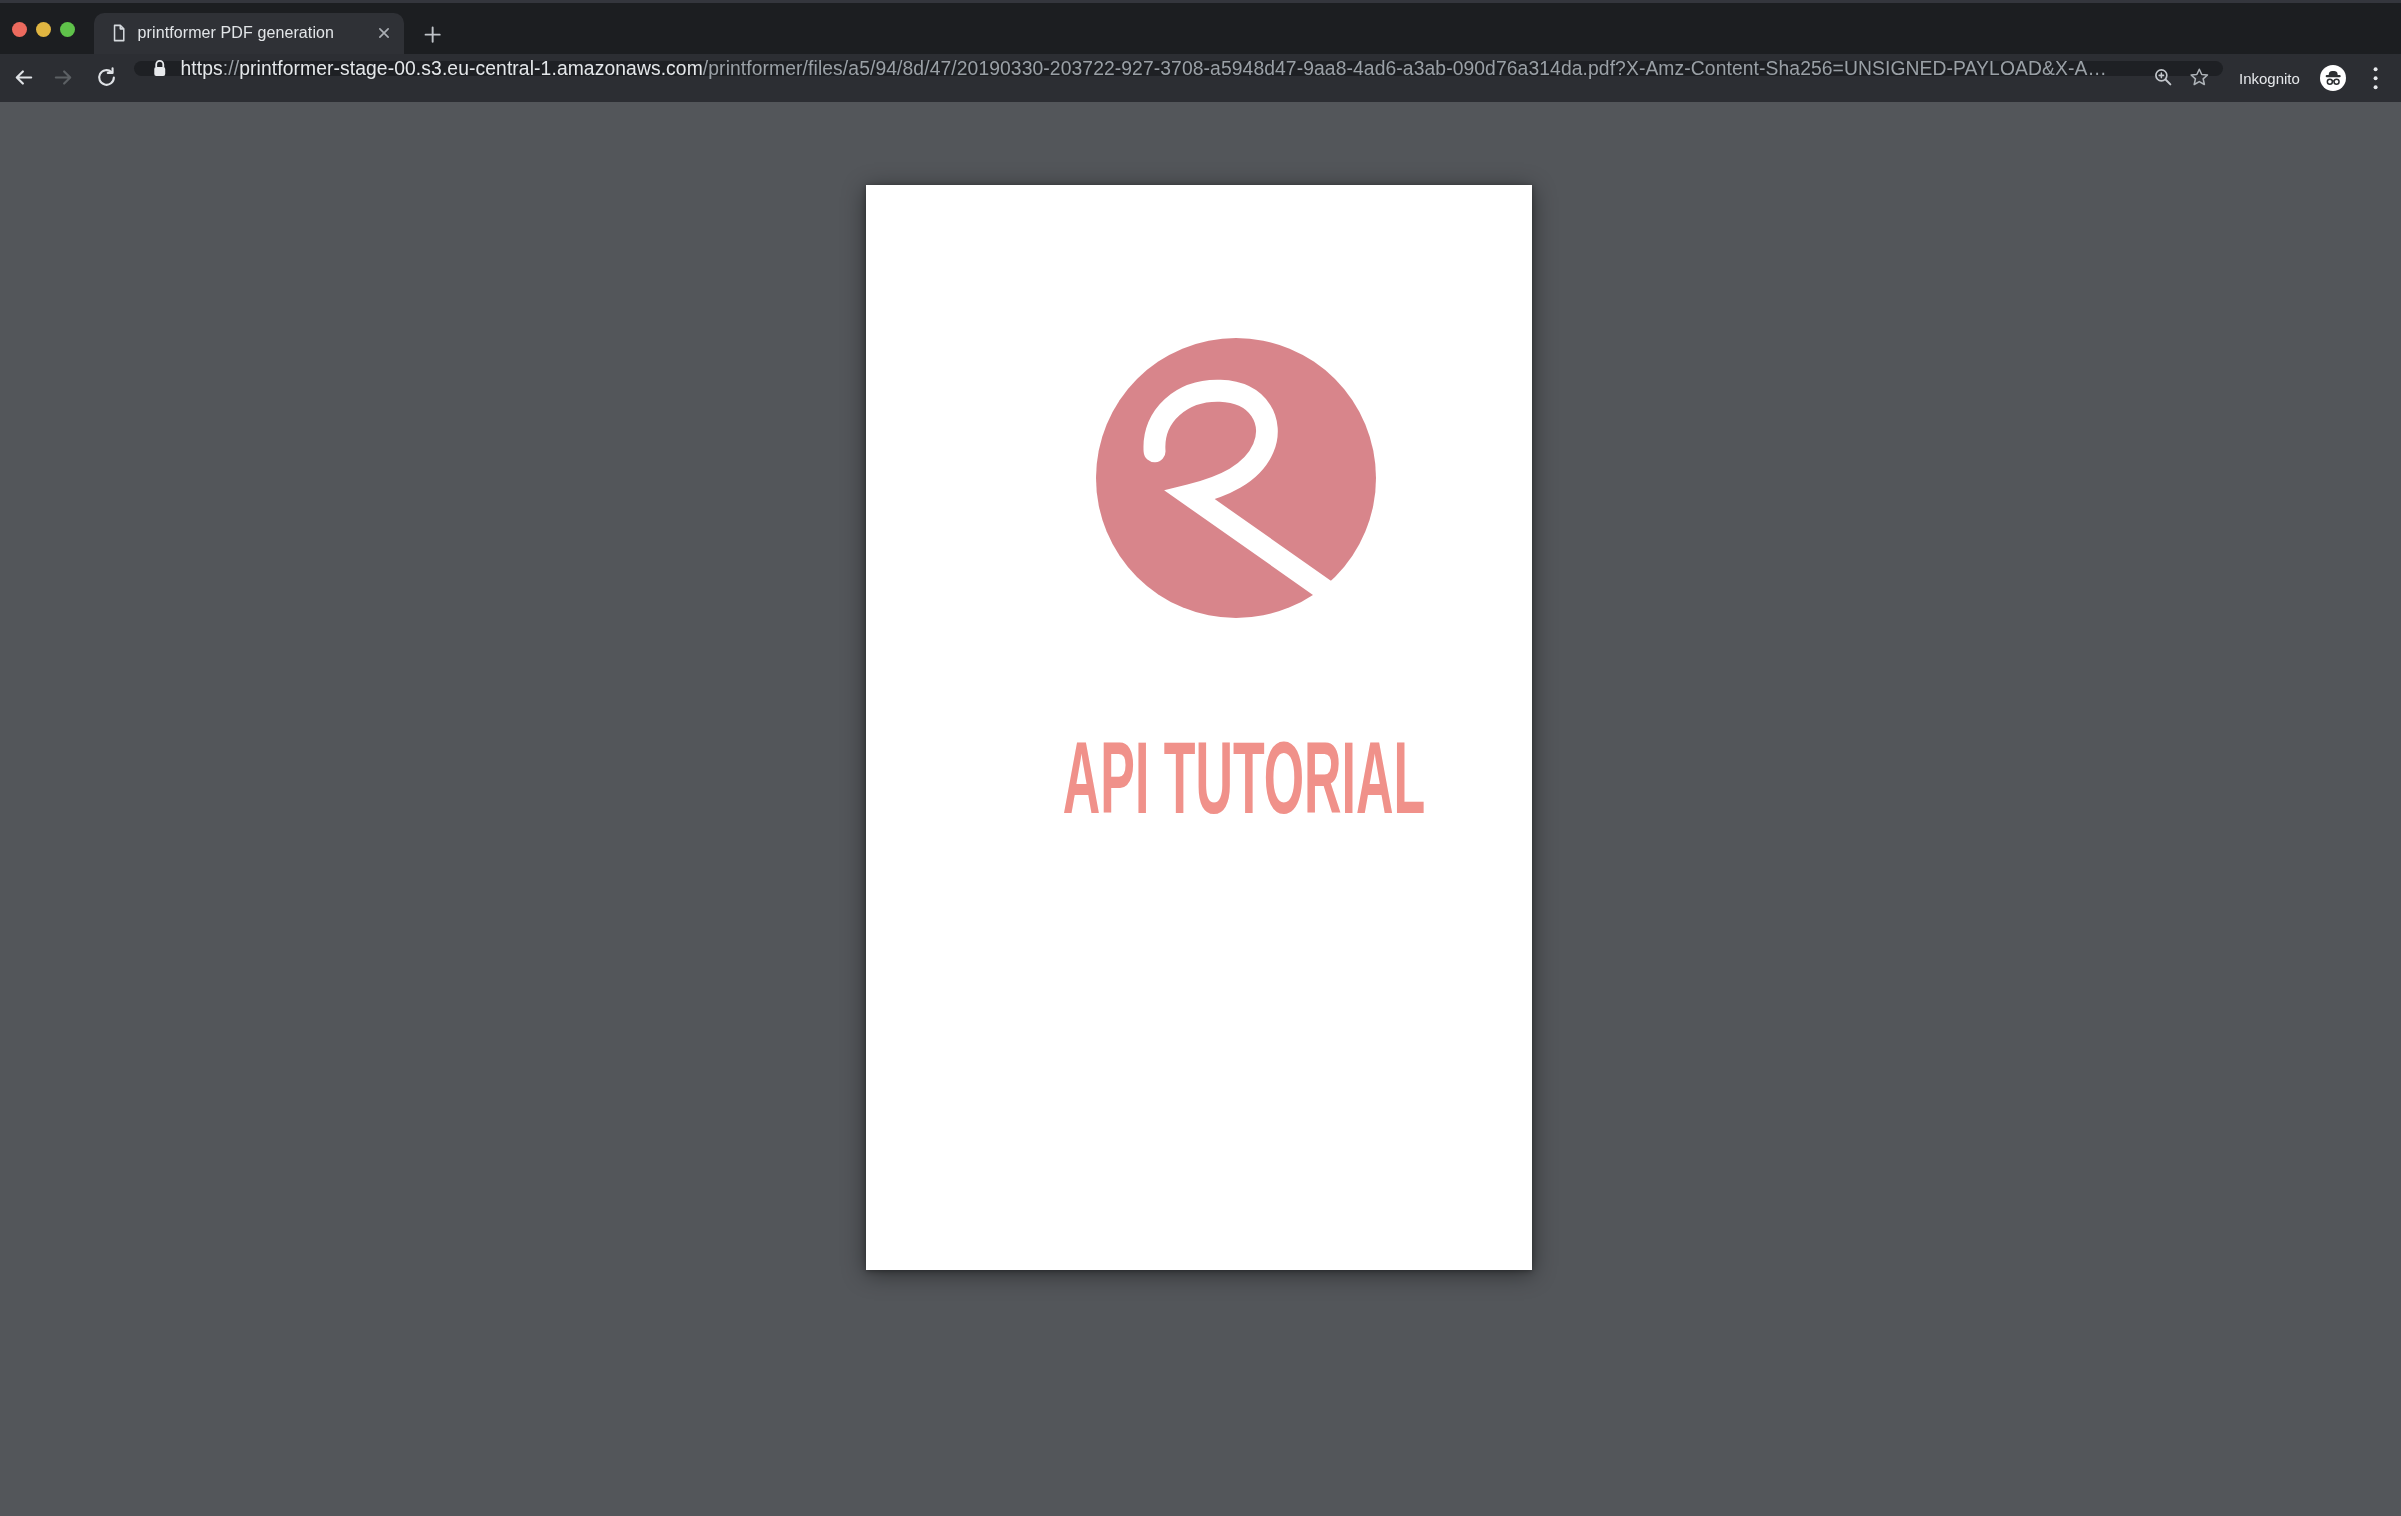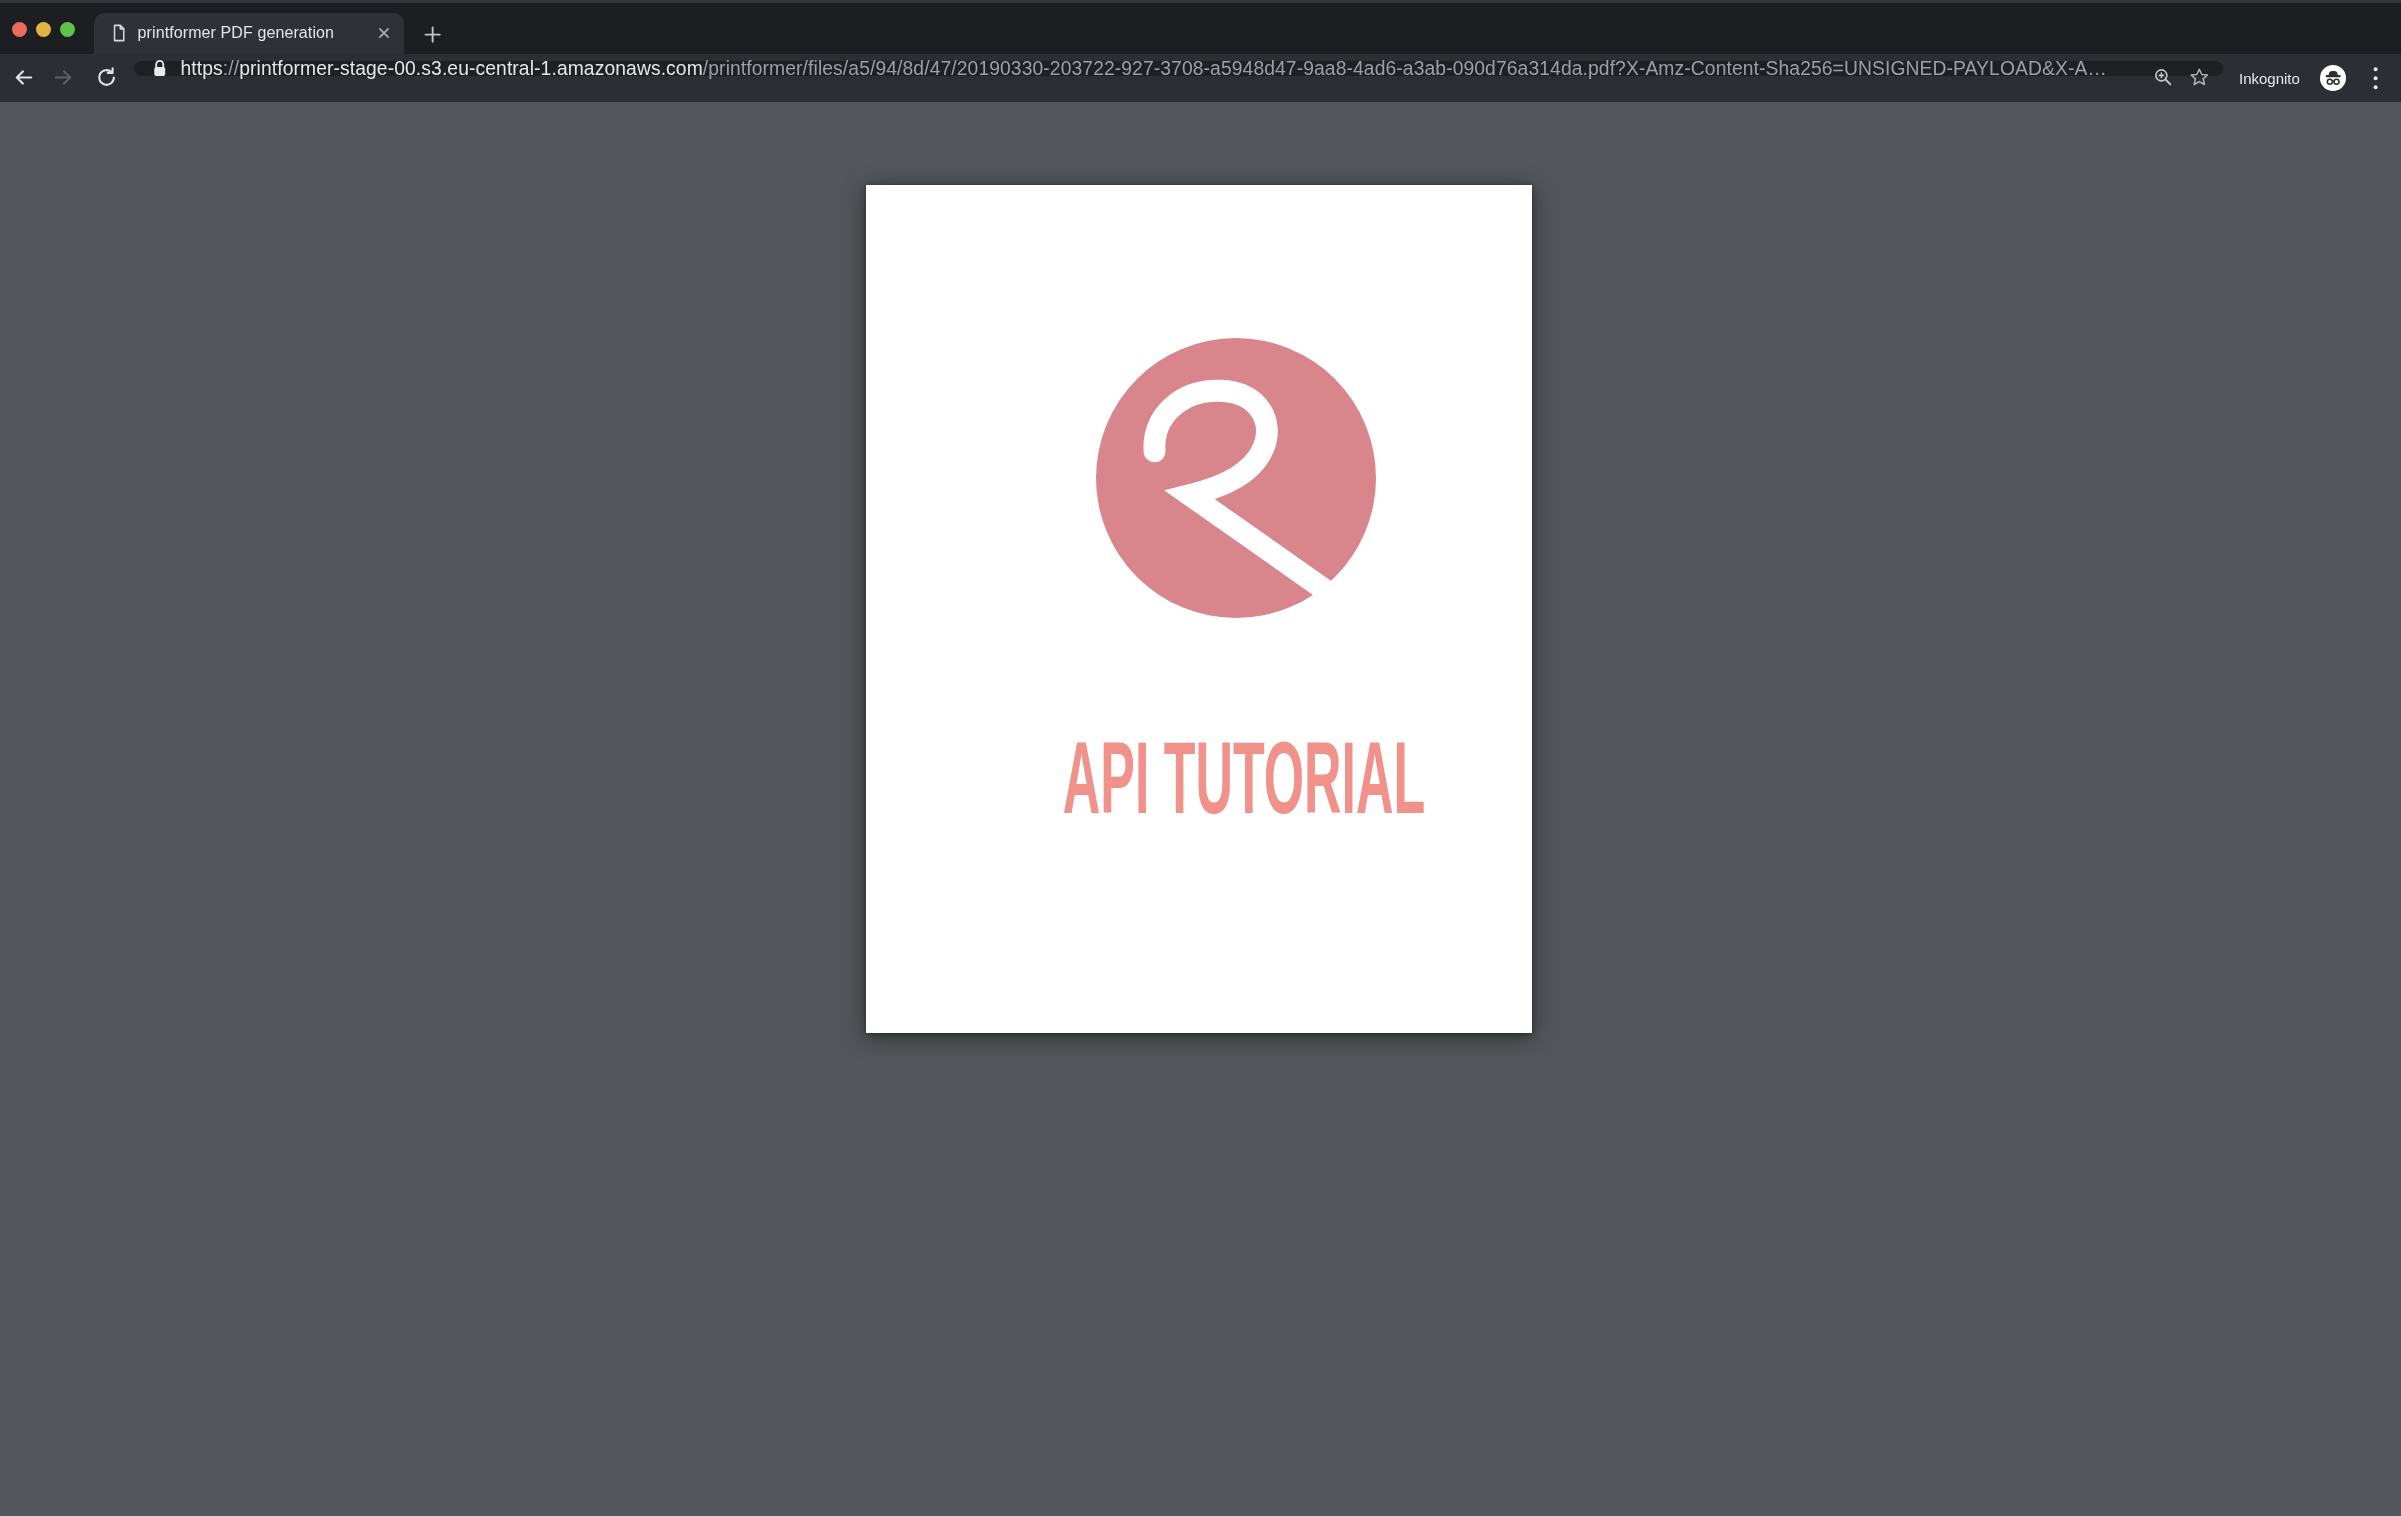--- a/index.html
+++ b/index.html
@@ -60,21 +60,21 @@
   .incognito-badge {
     position:absolute; left:2320px; top:11px; width:26.4px; height:26.4px;
     background:#ffffff; border-radius:50%;
     display:flex; align-items:center; justify-content:center;
   }
   .menu-dots { position:absolute; left:2372px; top:10.3px; width:7.7px; height:27px;
     display:flex; align-items:center; justify-content:center; }
 
   .content { position:absolute; left:0; top:102px; width:2401px; height:1415px; background:#53565a; }
   .pdf-page {
-    position:absolute; left:866px; top:83px; width:666px; height:848px;
+    position:absolute; left:866px; top:83px; width:666px; height:1085px;
     background:#ffffff;
     box-shadow:0 3.9px 22px rgba(0,0,0,0.45), 0 1.3px 5.2px rgba(0,0,0,0.35);
   }
   .logo-svg  { position:absolute; left:230px; top:153px; width:280px; height:280px; }
   .title-svg { position:absolute; left:196px; top:543px; width:364px; height:109px; overflow:visible; }
 </style>
 </head>
 <body>
 
 <div>

